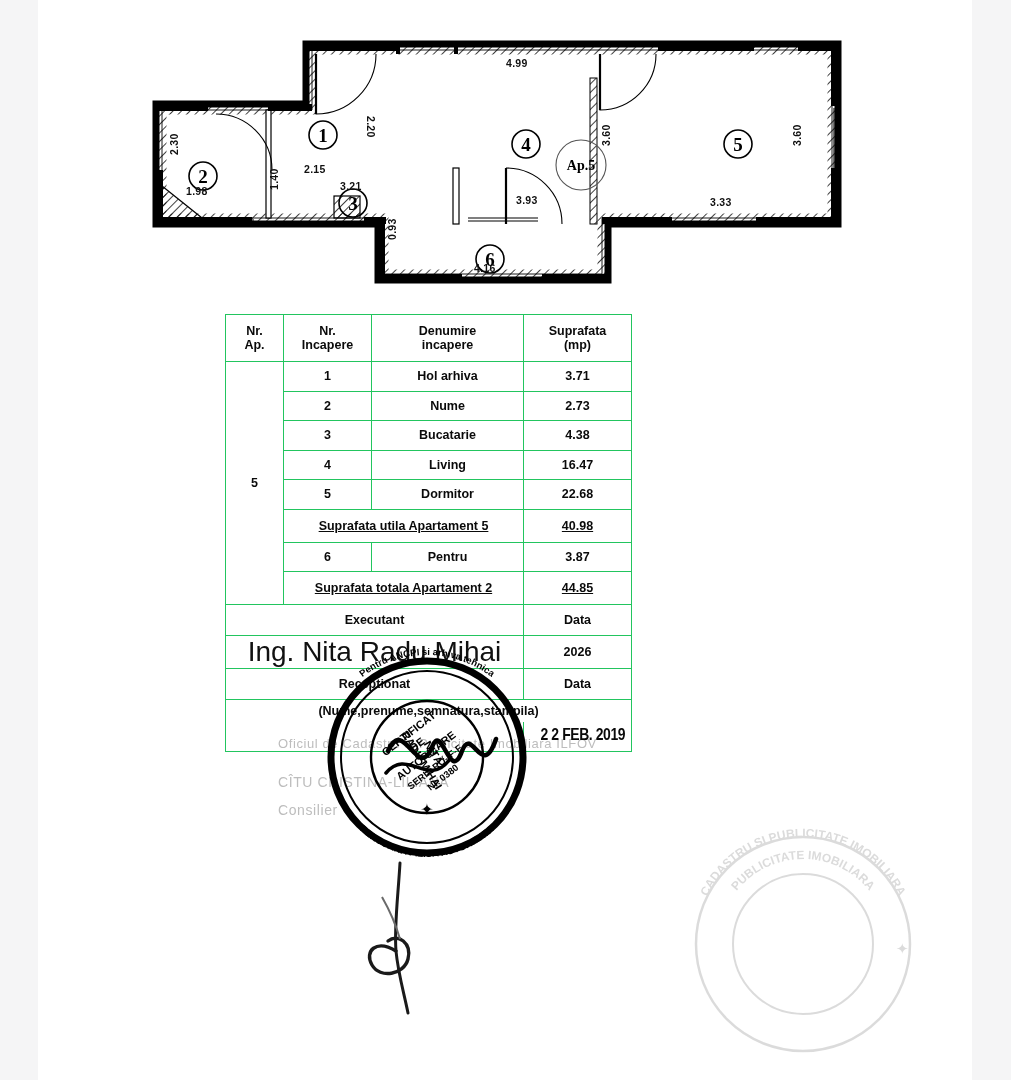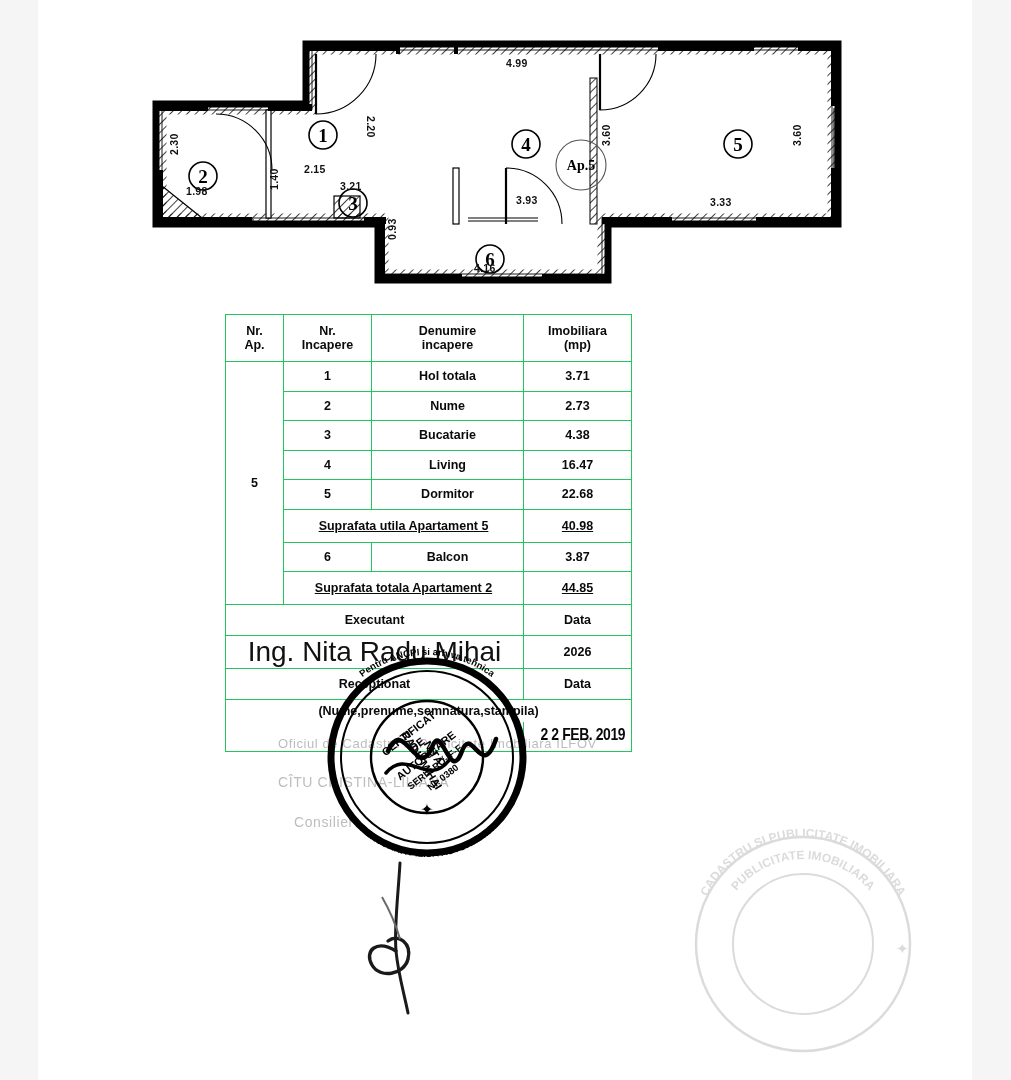--- a/index.html
+++ b/index.html
@@ -234,30 +234,30 @@
         </th>
         <th>
           <span>Nr.</span><br>
           <span>Incapere</span>
         </th>
         <th>
           <span>Denumire</span><br>
           <span>incapere</span>
         </th>
         <th>
-          <span>Imobiliara</span><br>
+          <span>Suprafata</span><br>
           <span>(mp)</span>
         </th>
       </tr>
     </thead>
     <tbody>
       <tr>
         <td class="apnum" rowspan="8">5</td>
         <td>1</td>
-        <td>Hol totala</td>
+        <td>Hol arhiva</td>
         <td>3.71</td>
       </tr>
       <tr>
         <td>2</td>
         <td>Nume</td>
         <td>2.73</td>
       </tr>
       <tr>
         <td>3</td>
         <td>Bucatarie</td>
@@ -272,21 +272,21 @@
         <td>5</td>
         <td>Dormitor</td>
         <td>22.68</td>
       </tr>
       <tr class="rowsum">
         <td colspan="2">Suprafata utila Apartament 5</td>
         <td>40.98</td>
       </tr>
       <tr>
         <td>6</td>
-        <td>Balcon</td>
+        <td>Pentru</td>
         <td>3.87</td>
       </tr>
       <tr class="rowsum">
         <td colspan="2">Suprafata totala Apartament 2</td>
         <td>44.85</td>
       </tr>
 
       <tr class="sigrow">
         <td colspan="3">Executant</td>
         <td>Data</td>
@@ -304,21 +304,21 @@
         <td>Data</td>
       </tr>
 
       <tr>
         <td colspan="4" style="height:22px;border-bottom:none;">(Nume,prenume,semnatura,stampila)</td>
       </tr>
       <tr>
         <td class="footcell" colspan="3" style="border-top:none;">
           <span class="faint" style="left:52px;top:14px;">Oficiul de Cadastru si Publicitate Imobiliara ILFOV</span>
           <span class="faint" style="left:52px;top:52px;font-size:14px;">CÎTU CRISTINA-LILIANA</span>
-          <span class="faint" style="left:68px;top:80px;font-size:14px;margin-top:12px;">Consilier</span>
+          <span class="faint" style="left:52px;top:80px;font-size:14px;">Consilier</span>
         </td>
         <td class="footcell" style="border-top:none;">
           <span class="datestamp">2 2 FEB. 2019</span>
         </td>
       </tr>
     </tbody>
   </table>
 
   <div class="stamp">
     <svg width="254" height="200" viewBox="0 0 254 200" xmlns="http://www.w3.org/2000/svg">

